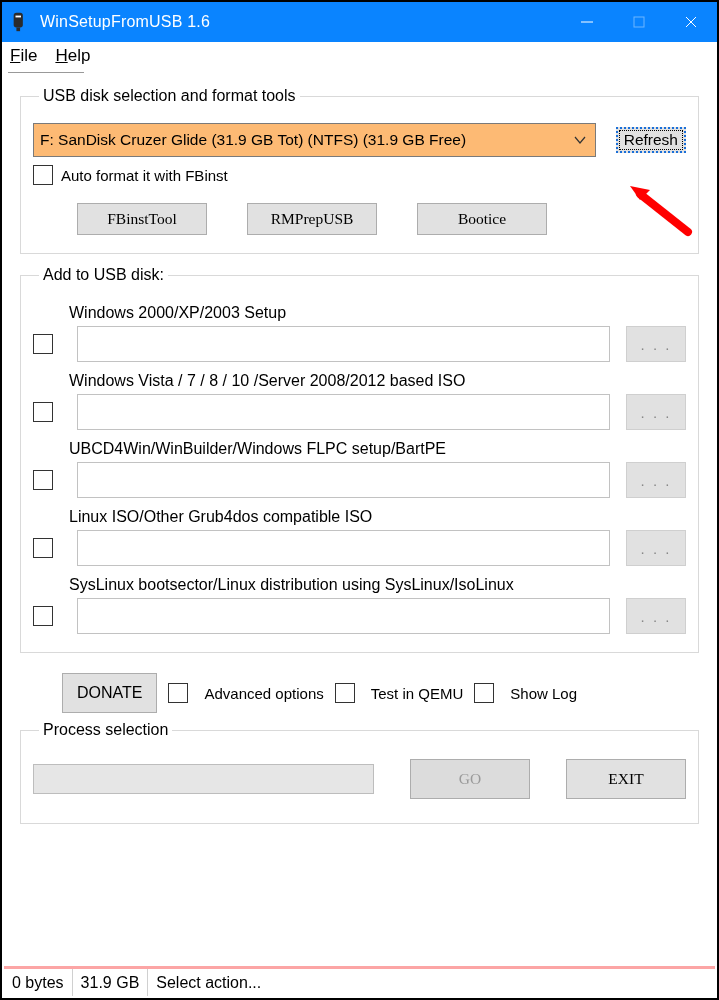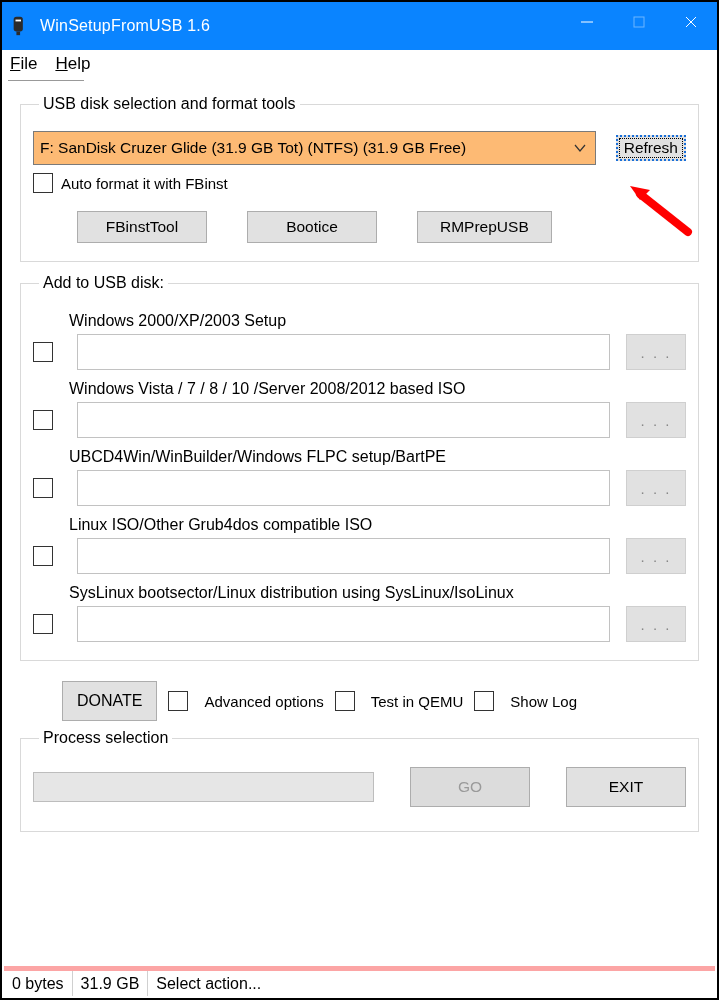--- a/index.html
+++ b/index.html
@@ -9,21 +9,21 @@
     font-size: 15px;
     background:#fff;
     width:719px; height:1000px;
     position:relative;
     border:2px solid #000;
   }
   
   .titlebar{
     background:#0a84ff;
     color:#fff;
-    height:48px;
+    height:40px;
     display:flex; align-items:center;
     padding-left:8px;
     position:relative;
   }
   .titlebar .app-icon{
     width:22px;height:22px; margin-right:8px;
   }
   .titlebar .title{font-size:16px; letter-spacing:.2px;}
   .title-controls{
     position:absolute; right:0; top:0; height:40px; display:flex;
@@ -82,21 +82,21 @@
     width:20px;height:20px;border:1px solid #333;background:#fff;
     margin-right:8px; flex:0 0 20px; cursor:pointer;
   }
   .check-row{margin-top:8px;display:flex;align-items:center;}
   .tool-row{
     display:flex; gap:40px; margin-top:18px; margin-left:44px;
   }
   .btn{
     background:#e1e1e1;border:1px solid #adadad;
     padding:6px 22px;font-size:15.5px;cursor:pointer;
-    min-width:130px;text-align:center;
+    min-width:130px;text-align:center;font-family:Liberation Serif, serif;
   }
   .btn.disabled{color:#9a9a9a;cursor:default;}
   .btn.big{min-width:120px;padding:10px 0;}
   .btn.darker{background:#dcdcdc;}
 
   
   .entry{margin-top:10px;}
   .entry .entry-label{margin-left:36px;font-size:16px;margin-bottom:4px;}
   .entry .entry-row{display:flex;align-items:center;gap:16px;}
   .entry .path-box{
@@ -119,21 +119,21 @@
 
   
   .progress{
     height:30px;flex:1;border:1px solid #bdbdbd;background:#e6e6e6;
   }
   .process-row{display:flex;align-items:center;gap:36px;padding-top:10px;}
 
   
   .statusbar{
     position:absolute; left:2px; right:2px; bottom:2px; height:30px;
-    display:flex; align-items:stretch; font-size:16px;border-top:5px solid #fca5a5;
+    display:flex; align-items:stretch; font-size:16px;border-top:3px solid #fca5a5;
   }
   .statusbar .cell{
     padding:3px 8px; border-right:1px solid #d0d0d0; display:flex;align-items:center;
   }
   .statusbar .cell:last-child{border-right:none;flex:1;}
 
   
   .arrow-overlay{
     position:absolute; left:616px; top:178px; width:90px; height:60px; pointer-events:none;
   }
@@ -190,22 +190,22 @@
     <div class="refresh-btn">
       <span>Refresh</span>
     </div>
   </div>
   <div class="check-row">
     <div class="win-check"></div>
     <span>Auto format it with FBinst</span>
   </div>
   <div class="tool-row">
     <div class="btn">FBinstTool</div>
+    <div class="btn">RMPrepUSB</div>
     <div class="btn">Bootice</div>
-    <div class="btn">RMPrepUSB</div>
   </div>
 </fieldset>
 
 <fieldset class="group">
   <legend>Add to USB disk:</legend>
 
   <div class="entry">
     <div class="entry-label">Windows 2000/XP/2003 Setup</div>
     <div class="entry-row">
       <div class="win-check"></div>

